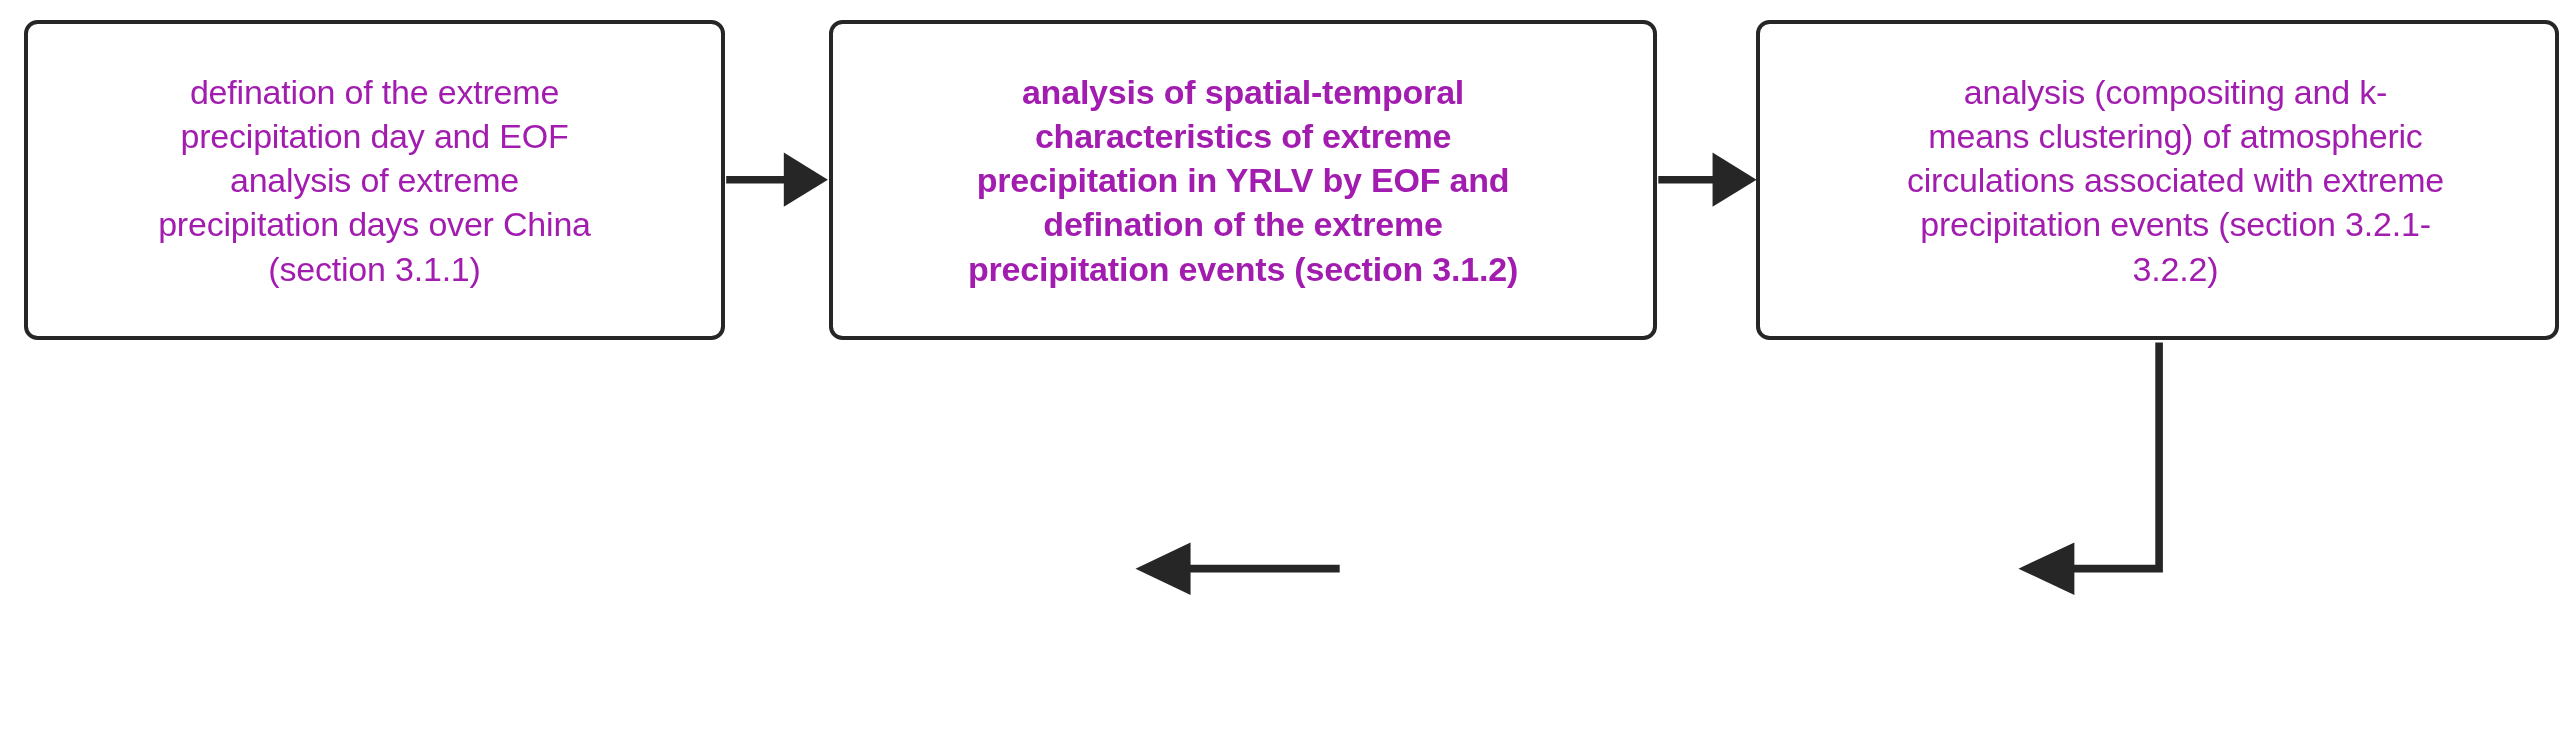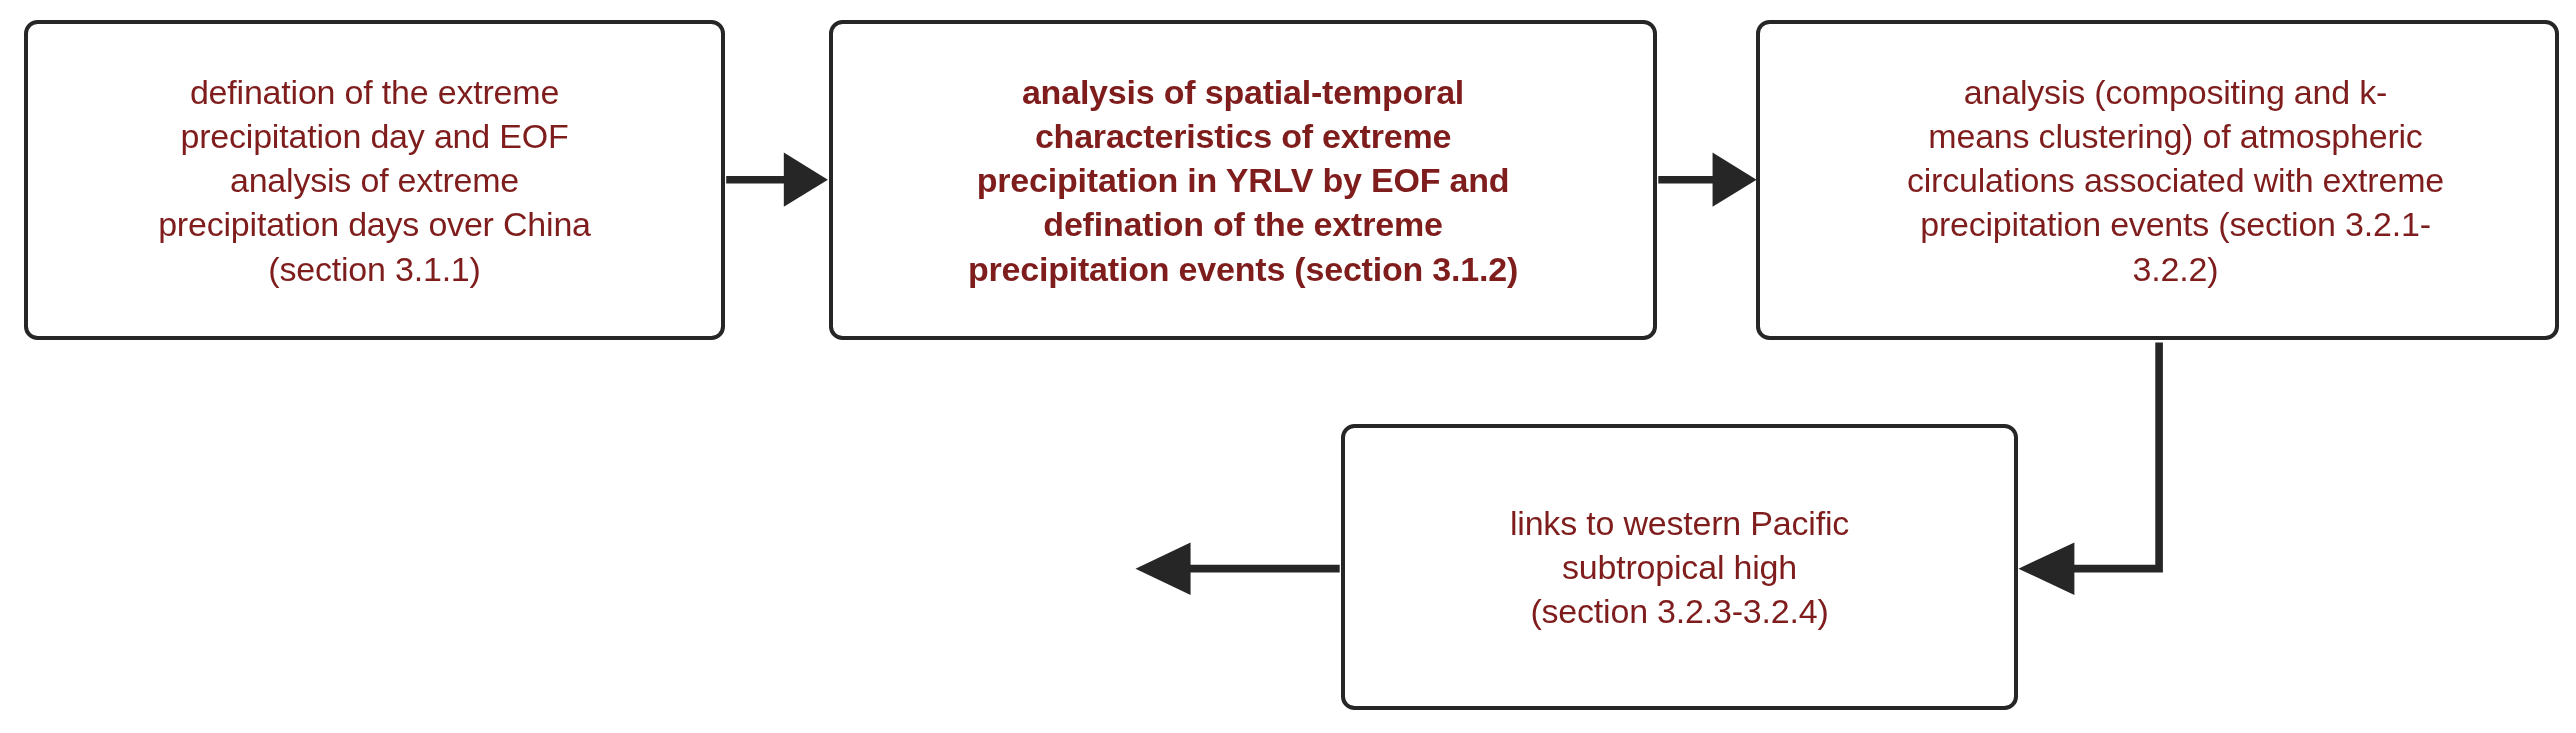--- a/index.html
+++ b/index.html
@@ -26,21 +26,21 @@
     display: flex;
     align-items: center;
     justify-content: center;
     text-align: center;
     z-index: 2;
   }
   .node-label {
     font-family: "Liberation Sans", sans-serif;
     font-size: 34px;
     line-height: 1.30;
-    color: #7f1d1d;
+    color: #a21caf;
     white-space: pre-line;
     padding: 0 22px;
     letter-spacing: -0.2px;
   }
   
   #node-1 { left: 24px;   top: 20.3px;  width: 701px; height: 320px; }
   #node-2 { left: 829px;  top: 20.3px;  width: 828px; height: 320px; font-weight: bold; }
   #node-3 { left: 1756px; top: 20.3px;  width: 803px; height: 320px; padding-left: 36px; }
   #node-4 { left: 1341px; top: 424px; width: 677px; height: 286px; }
   #node-5 { left: 444px;  top: 427px; width: 691px; height: 283px; }
@@ -110,21 +110,16 @@
   </div>
 
   <div class="node" id="node-3">
     <span class="node-label">analysis (compositing  and k-
 means clustering) of atmospheric
 circulations associated with extreme
 precipitation events (section 3.2.1-
 3.2.2)</span>
   </div>
 
-  <div class="node" id="node-4">
-    <span class="node-label">links to western Pacific
-subtropical high
-(section 3.2.3-3.2.4)</span>
-  </div>
 
 
 </div>
 
 
 </body></html>

